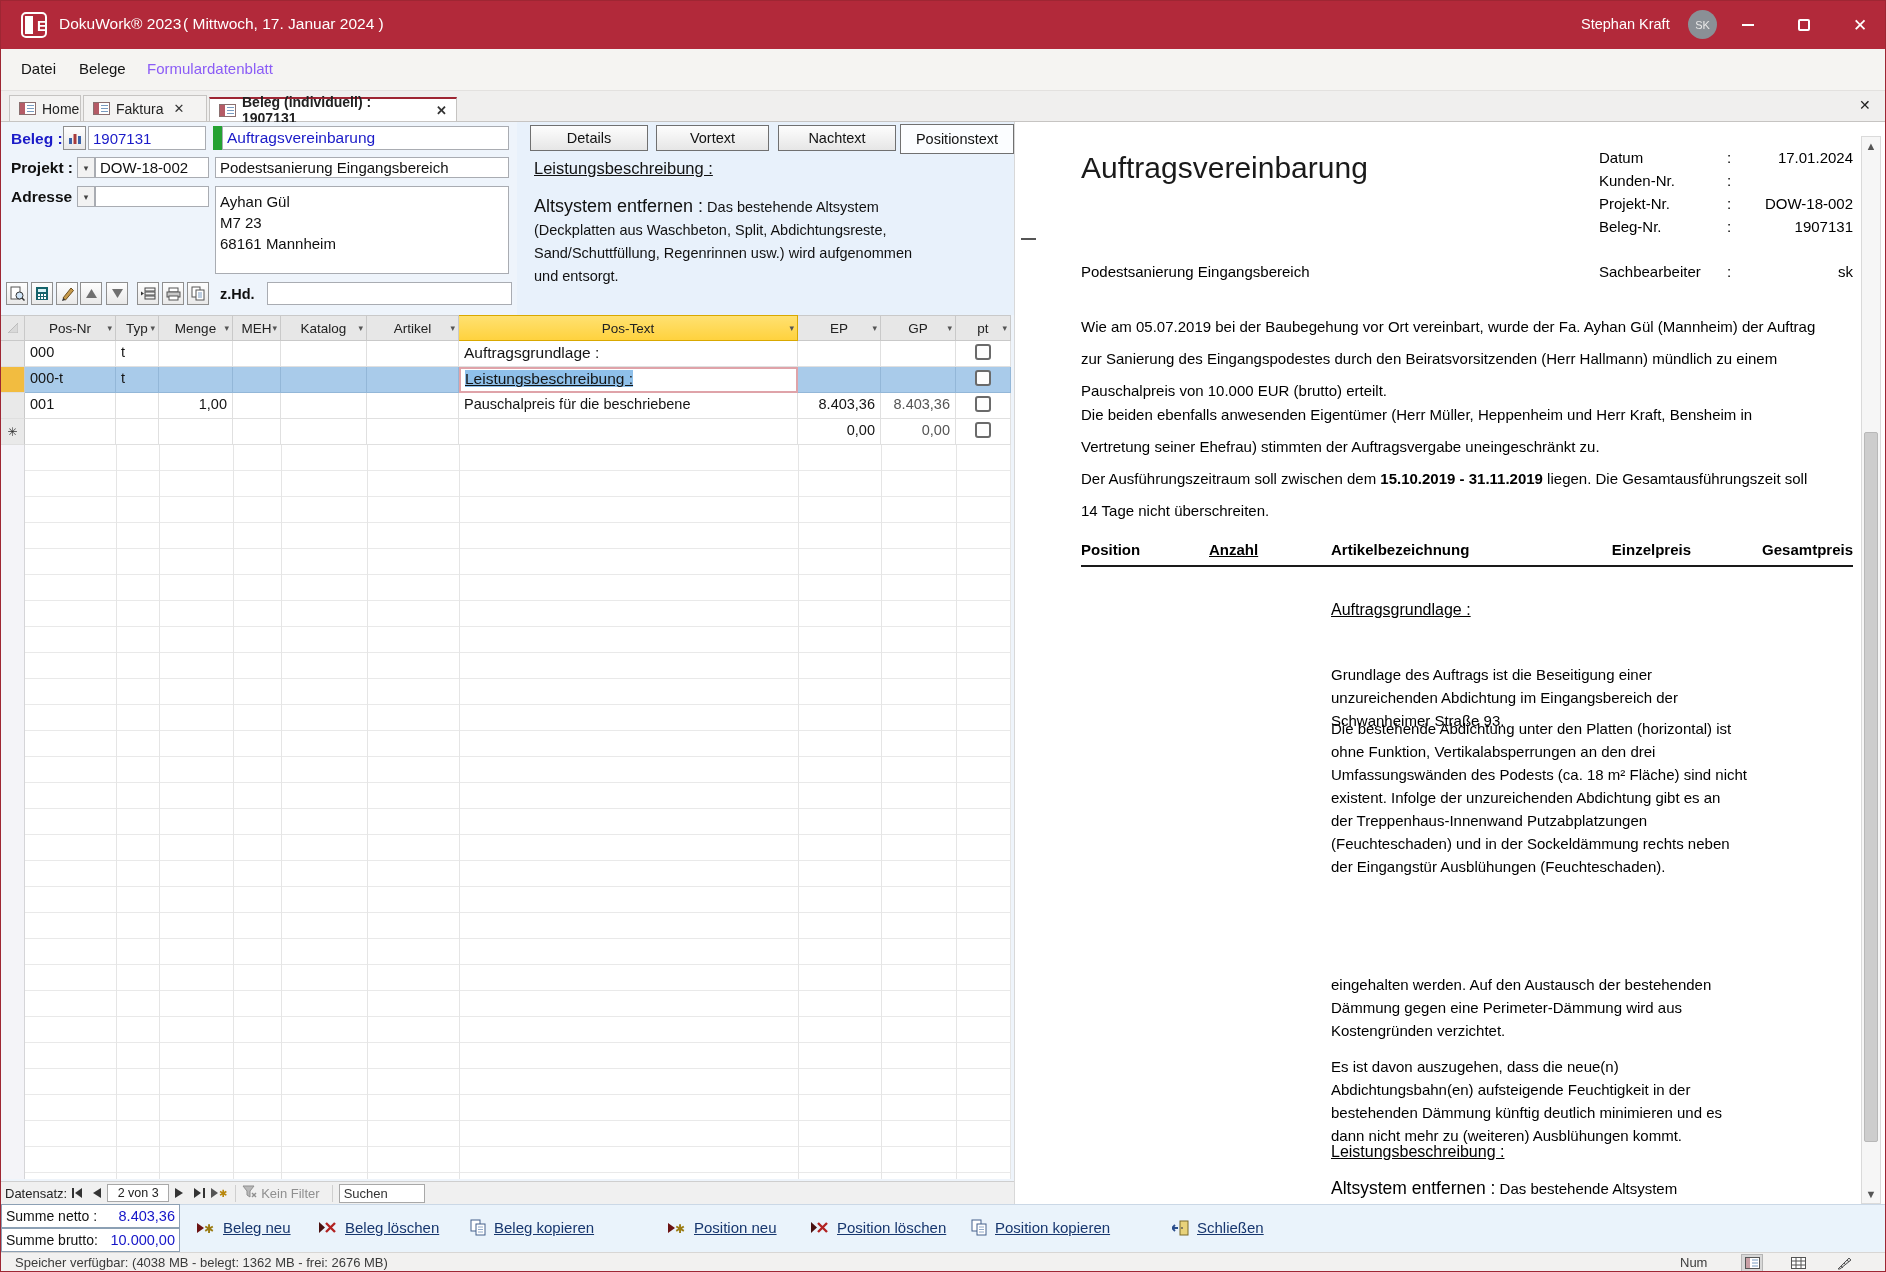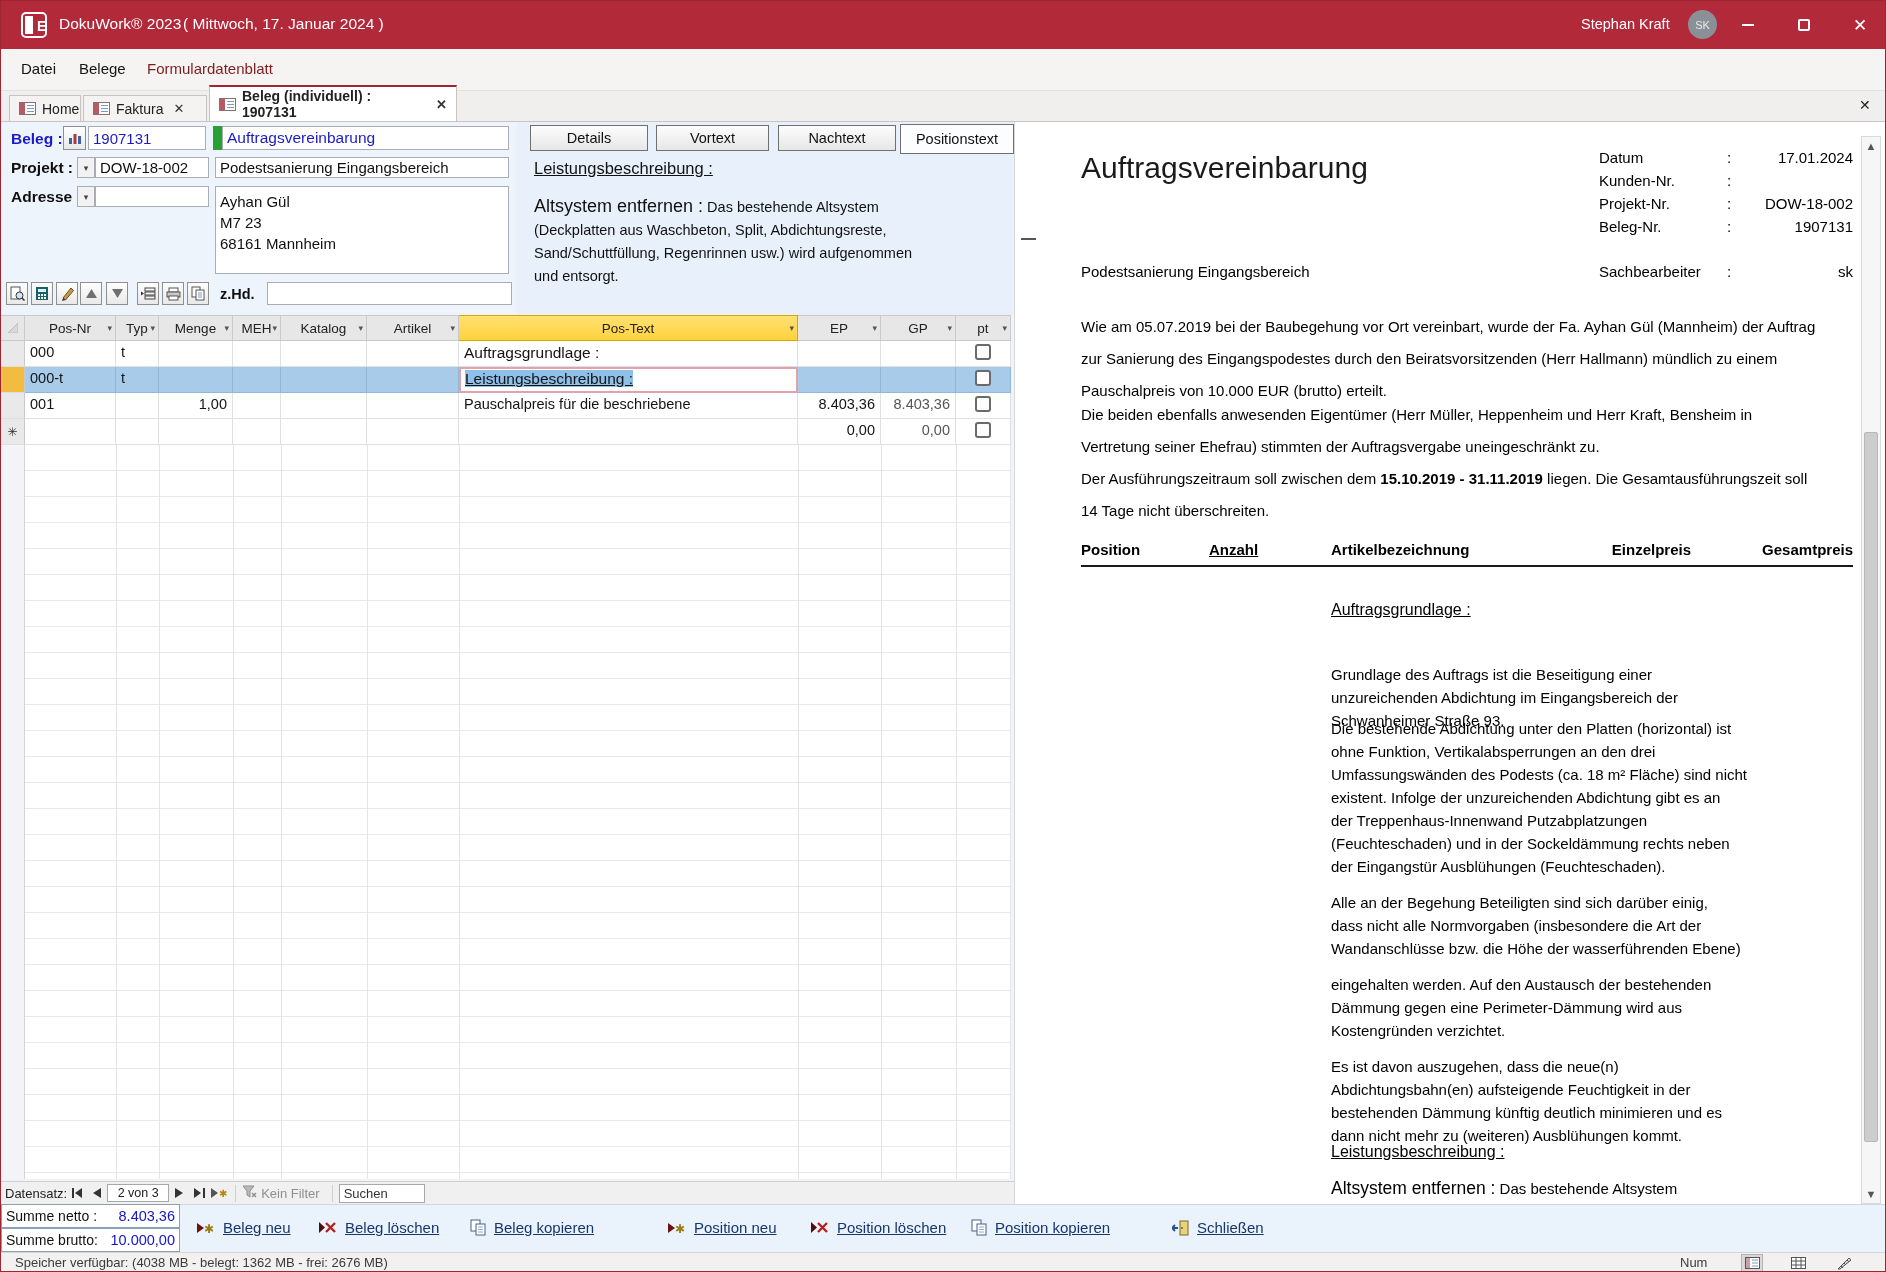--- a/index.html
+++ b/index.html
@@ -7,25 +7,25 @@
   body{font-family:"Liberation Sans",sans-serif;background:#fff;}
   #app{position:relative;width:1886px;height:1272px;overflow:hidden;border:1px solid #9E2633;background:#EEF4FB;}
   .abs{position:absolute;}
   
   .titlebar{left:0;top:0;width:1886px;height:48px;background:#B2293A;color:#fff;}
   .titletext{font-size:15.5px;color:#fff;white-space:nowrap;}
   .winbtn{width:46px;height:40px;display:flex;align-items:center;justify-content:center;color:#fff;}
   
   .menubar{left:0;top:48px;width:1886px;height:42px;background:#F5F4F2;border-bottom:1px solid #E3E1DF;}
   .menuitem{font-size:15px;color:#141414;top:11px;}
-  .menuitem.red{color:#7f1d1d;}
+  .menuitem.red{color:#8b5cf6;}
   
   .tabstrip{left:0;top:90px;width:1886px;height:31px;background:#F0EFEE;border-bottom:1px solid #C6C4C2;}
   .tab{position:absolute;bottom:0;height:26px;background:#F4F3F2;border:1px solid #C6C4C2;border-bottom:none;display:flex;align-items:center;gap:6px;padding:0 9px;font-size:14px;color:#222;}
-  .tab.active{background:#FFFFFF;border-top:2px solid #9E2633;font-weight:bold;height:36px;}
+  .tab.active{background:#FFFFFF;border-top:2px solid #9E2633;font-weight:bold;height:24px;}
   .tabclose{font-size:13px;color:#333;margin-left:4px;}
   .formicon{width:17px;height:13px;border:1px solid #8A6F6F;background:#fff;position:relative;flex:0 0 auto;}
   .formicon:before{content:"";position:absolute;left:0;top:0;width:5px;height:100%;background:#B55B66;}
   .formicon:after{content:"";position:absolute;left:7px;top:2px;width:7px;height:8px;background:repeating-linear-gradient(to bottom,#7A9BC0 0 1px,#fff 1px 3px);}
   
   .leftpane{left:0;top:121px;width:1013px;height:1059px;background:#EEF4FB;}
   .lbl{font-size:15.5px;font-weight:bold;color:#101010;white-space:nowrap;}
   .lbl.blue{color:#1A1AC8;}
   .in{border:1px solid #A9ACB2;background:#fff;font-family:"Liberation Sans",sans-serif;font-size:15px;color:#101010;padding:1px 4px;display:flex;align-items:center;white-space:nowrap;overflow:hidden;}
   .in.blue{color:#1A1AC8;}
@@ -444,23 +444,20 @@
   <div class="abs colp" style="left:1330px;top:634px;margin-top:28px;">Grundlage des Auftrags ist die Beseitigung einer
 unzureichenden Abdichtung im Eingangsbereich der
 Schwanheimer Straße 93.</div>
   <div class="abs colp" style="left:1330px;top:716px;">Die bestehende Abdichtung unter den Platten (horizontal) ist
 ohne Funktion, Vertikalabsperrungen an den drei
 Umfassungswänden des Podests (ca. 18 m² Fläche) sind nicht
 existent. Infolge der unzureichenden Abdichtung gibt es an
 der Treppenhaus-Innenwand Putzabplatzungen
 (Feuchteschaden) und in der Sockeldämmung rechts neben
 der Eingangstür Ausblühungen (Feuchteschaden).</div>
-  <div class="abs colp" style="left:1330px;top:890px;">Alle an der Begehung Beteiligten sind sich darüber einig,
-dass nicht alle Normvorgaben (insbesondere die Art der
-Wandanschlüsse bzw. die Höhe der wasserführenden Ebene)</div>
   <div class="abs colp" style="left:1330px;top:972px;">eingehalten werden. Auf den Austausch der bestehenden
 Dämmung gegen eine Perimeter-Dämmung wird aus
 Kostengründen verzichtet.</div>
   <div class="abs colp" style="left:1330px;top:1054px;">Es ist davon auszugehen, dass die neue(n)
 Abdichtungsbahn(en) aufsteigende Feuchtigkeit in der
 bestehenden Dämmung künftig deutlich minimieren und es
 dann nicht mehr zu (weiteren) Ausblühungen kommt.</div>
   <span class="abs dochead" style="left:1330px;top:1142px;">Leistungsbeschreibung :</span>
   <div class="abs colp" style="left:1330px;top:1175px;line-height:24px;"><span class="plead" style="font-size:17.5px;">Altsystem entfernen :</span><span> Das bestehende Altsystem
 (Deckplatten aus Waschbeton, Split, Abdichtungsreste</span></div>

